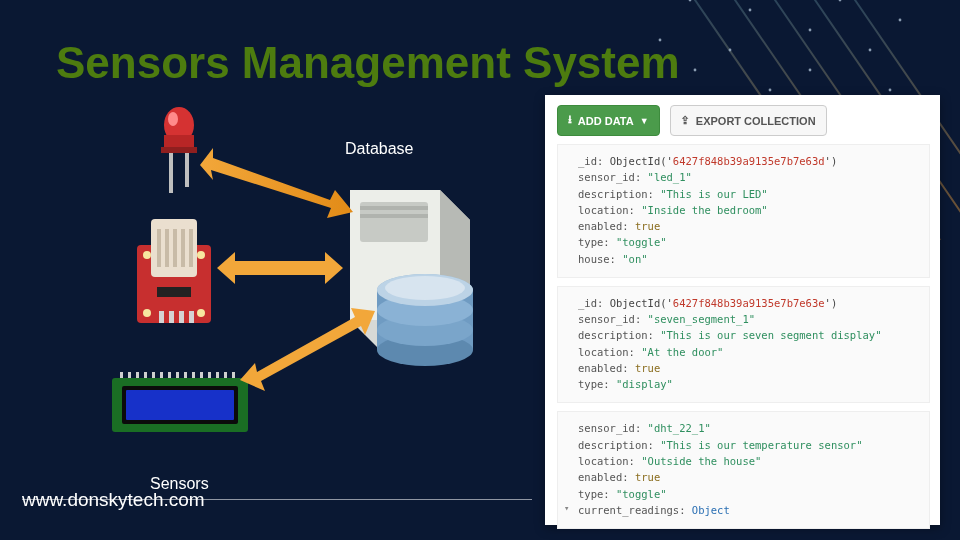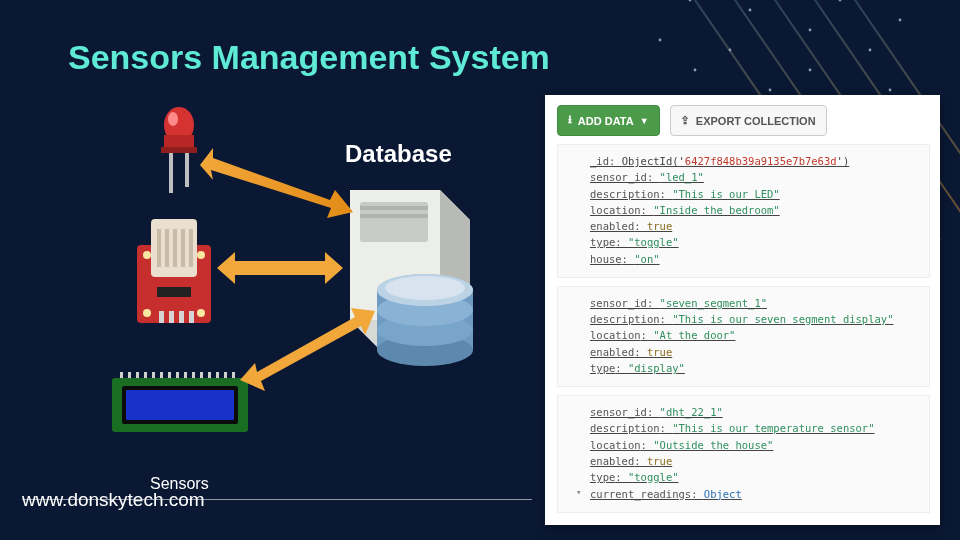--- a/index.html
+++ b/index.html
@@ -4,24 +4,24 @@
 <style>
 * { margin: 0; padding: 0; box-sizing: border-box; }
 body {
   width: 960px; height: 540px;
   background: #0a1833;
   font-family: Arial, Helvetica, sans-serif;
   position: relative; overflow: hidden;
 }
 .bg-decor { position: absolute; top: -60px; right: -60px; width: 420px; height: 320px; pointer-events: none; opacity: .65; }
 .title {
-  position: absolute; top: 38px; left: 68px;
-  color: #5eead4; font-weight: 800; font-size: 34px;
-}
-.label-db { position: absolute; top: 140px; left: 345px; color: #fff; font-size: 24px; font-weight: bold; }
+  position: absolute; top: 38px; left: 56px;
+  color: #4d7c0f; font-weight: 800; font-size: 44px;
+}
+.label-db { position: absolute; top: 140px; left: 345px; color: #fff; font-size: 16px; }
 .label-sensors { position: absolute; top: 475px; left: 150px; color: #fff; font-size: 16px; }
 .footer { position: absolute; bottom: 29px; left: 22px; color: #fff; font-size: 19px; }
 .border-line { position: absolute; bottom: 40px; left: 22px; width: 510px; height: 1px; background: rgba(255,255,255,.55); }
 
 
 .sensor { position: absolute; }
 .led { top: 105px; left: 155px; width: 48px; }
 .sensor-module { top: 215px; left: 135px; width: 78px; }
 .lcd { top: 370px; left: 110px; width: 140px; }
 .db-server { position: absolute; top: 180px; left: 330px; width: 160px; }
@@ -40,24 +40,23 @@
 .btn {
   display: inline-flex; align-items: center; gap: 6px;
   font-size: 11px; font-weight: 700;
   padding: 5px 10px; border-radius: 4px;
   border: 1px solid #ccc; background: #f7f7f7; color: #555;
 }
 .btn.primary { background: #4b9b4b; color: #fff; border-color: #3d8b3d; }
 .btn .caret { font-size: 9px; }
 .doc {
   background: #fafafa; border: 1px solid #eee;
-  padding: 8px 10px 10px 32px; margin-bottom: 8px;
+  padding: 8px 10px 10px 20px; margin-bottom: 8px;
   font-family: Consolas, Menlo, monospace; font-size: 10.5px; line-height: 1.55;
   color: #444;
-  text-decoration: underline;
 }
 .doc .line { white-space: nowrap; }
 .key { color: #555; }
 .colon { color: #555; }
 .str { color: #2f8f5f; }
 .oid-fn { color: #444; }
 .oid-val { color: #c0392b; }
 .kw { color: #8a6d1e; }
 .num, .obj { color: #2a6fb3; }
 
@@ -211,20 +210,21 @@
       <div class="doc">
         <div class="line"><span class="key">_id</span><span class="colon">: </span><span class="oid-fn">ObjectId('</span><span class="oid-val">6427f848b39a9135e7b7e63d</span><span class="oid-fn">')</span></div>
         <div class="line"><span class="key">sensor_id</span><span class="colon">: </span><span class="str">"led_1"</span></div>
         <div class="line"><span class="key">description</span><span class="colon">: </span><span class="str">"This is our LED"</span></div>
         <div class="line"><span class="key">location</span><span class="colon">: </span><span class="str">"Inside the bedroom"</span></div>
         <div class="line"><span class="key">enabled</span><span class="colon">: </span><span class="kw">true</span></div>
         <div class="line"><span class="key">type</span><span class="colon">: </span><span class="str">"toggle"</span></div>
         <div class="line"><span class="key">house</span><span class="colon">: </span><span class="str">"on"</span></div>
       </div>
       <div class="doc">
+        <div class="line"><span class="key">_id</span><span class="colon">: </span><span class="oid-fn">ObjectId('</span><span class="oid-val">6427f848b39a9135e7b7e63e</span><span class="oid-fn">')</span></div>
         <div class="line"><span class="key">sensor_id</span><span class="colon">: </span><span class="str">"seven_segment_1"</span></div>
         <div class="line"><span class="key">description</span><span class="colon">: </span><span class="str">"This is our seven segment display"</span></div>
         <div class="line"><span class="key">location</span><span class="colon">: </span><span class="str">"At the door"</span></div>
         <div class="line"><span class="key">enabled</span><span class="colon">: </span><span class="kw">true</span></div>
         <div class="line"><span class="key">type</span><span class="colon">: </span><span class="str">"display"</span></div>
       </div>
       <div class="doc">
         <div class="line"><span class="key">sensor_id</span><span class="colon">: </span><span class="str">"dht_22_1"</span></div>
         <div class="line"><span class="key">description</span><span class="colon">: </span><span class="str">"This is our temperature sensor"</span></div>
         <div class="line"><span class="key">location</span><span class="colon">: </span><span class="str">"Outside the house"</span></div>

